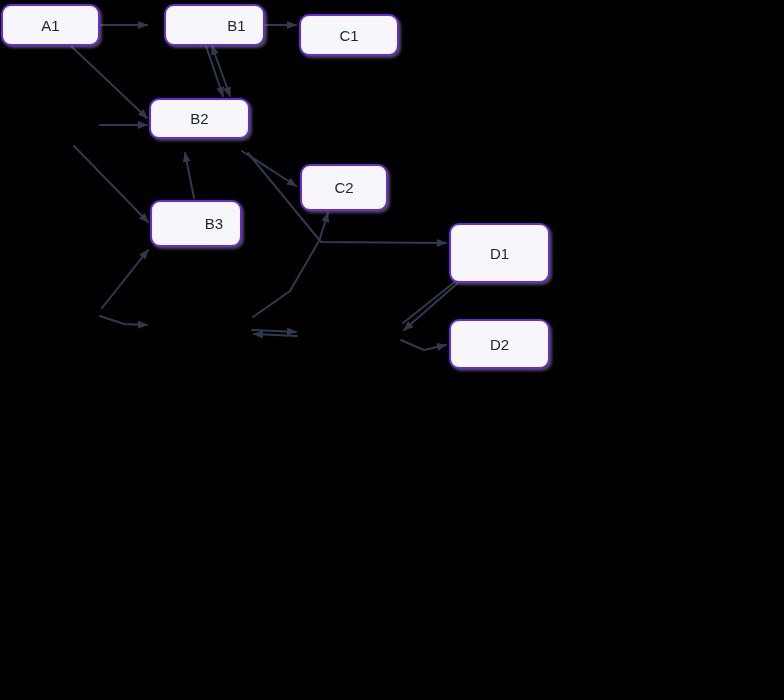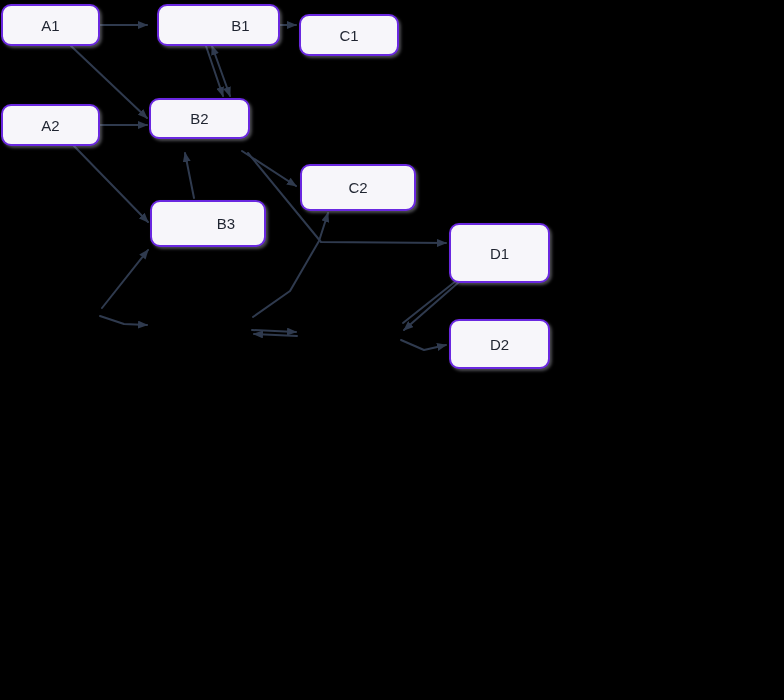--- a/index.html
+++ b/index.html
@@ -73,36 +73,33 @@
         <path d="M297,336 L254,334" class="edge" marker-end="url(#ah)"></path>
         <path d="M403,323 L471,269" class="edge" marker-end="url(#ah)"></path>
         <path d="M467,275 L404,330" class="edge" marker-end="url(#ah)"></path>
         <path d="M401,340 L424,350 L446,345" class="edge" marker-end="url(#ah)"></path>
       </g>
   </svg>
 
   <div class="node" style="left: 1px; top: 4px; width: 99px; height: 42px;">
     <span>A1</span>
   </div>
-  <div class="node" style="left: 157px; top: 4px; width: 123px; height: 42px; padding-left: 44px;">
+  <div class="node" style="left: 164px; top: 4px; width: 101px; height: 42px; padding-left: 44px;">
     <span>B1</span>
   </div>
   <div class="node" style="left: 299px; top: 14px; width: 100px; height: 42px;">
     <span>C1</span>
   </div>
-  <div class="node" style="left: 1px; top: 104px; width: 99px; height: 42px;">
-    <span>A2</span>
-  </div>
   <div class="node" style="left: 149px; top: 98px; width: 101px; height: 41px;">
     <span>B2</span>
   </div>
-  <div class="node" style="left: 300px; top: 164px; width: 116px; height: 47px;">
+  <div class="node" style="left: 300px; top: 164px; width: 88px; height: 47px;">
     <span>C2</span>
   </div>
-  <div class="node" style="left: 150px; top: 200px; width: 116px; height: 47px; padding-left: 36px;">
+  <div class="node" style="left: 150px; top: 200px; width: 92px; height: 47px; padding-left: 36px;">
     <span>B3</span>
   </div>
   <div class="node" style="left: 449px; top: 223px; width: 101px; height: 60px;">
     <span>D1</span>
   </div>
   <div class="node" style="left: 449px; top: 319px; width: 101px; height: 50px; align-items: center;">
     <span>D2</span>
   </div>
 
 </div>

